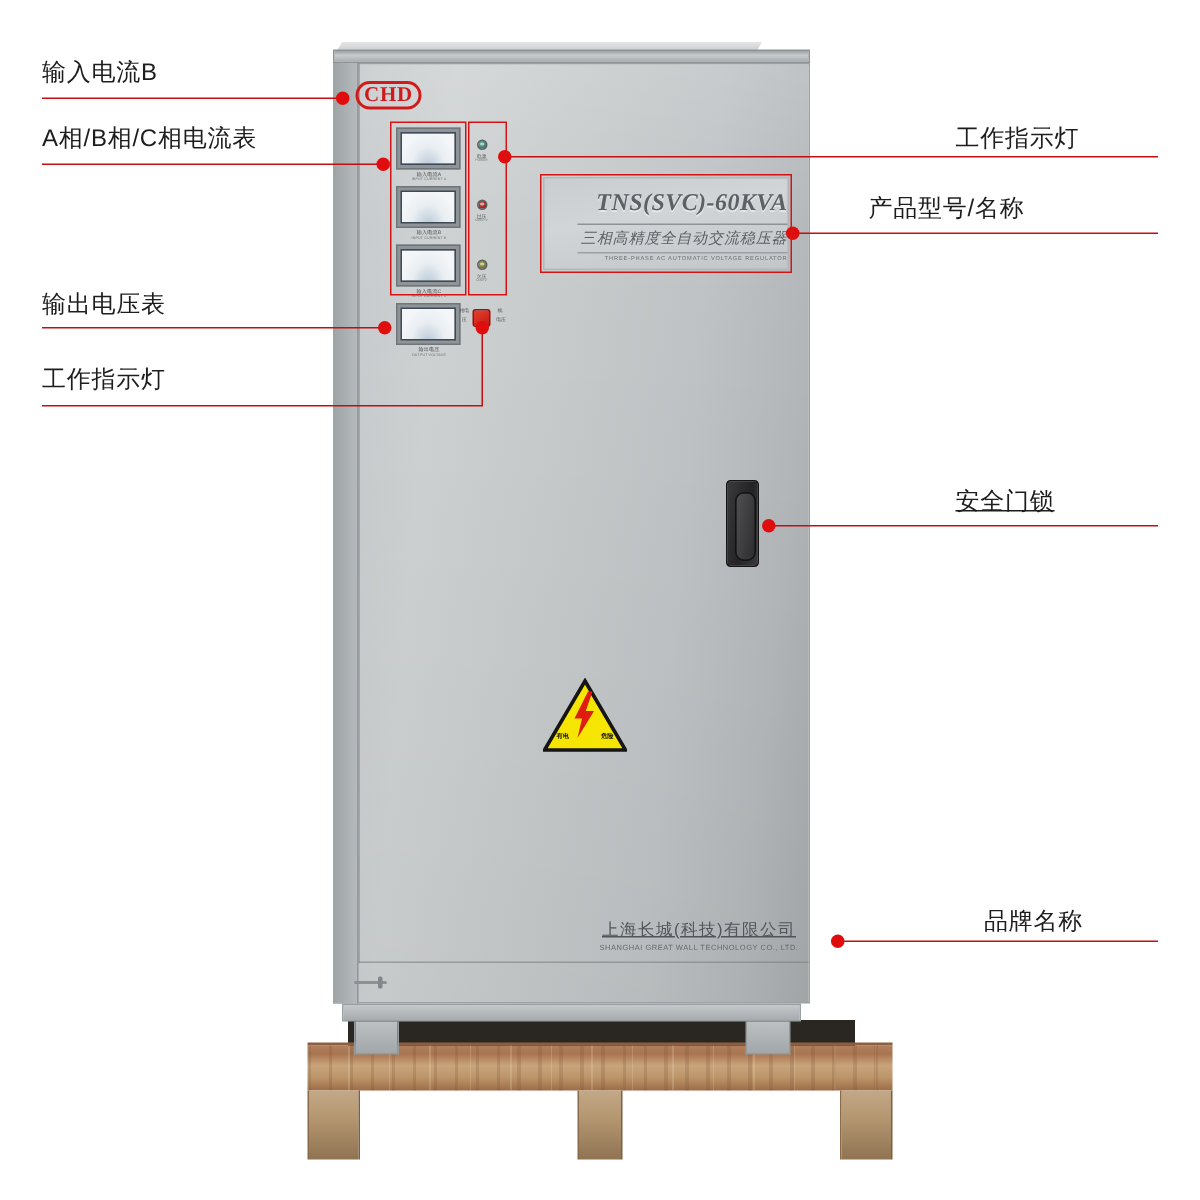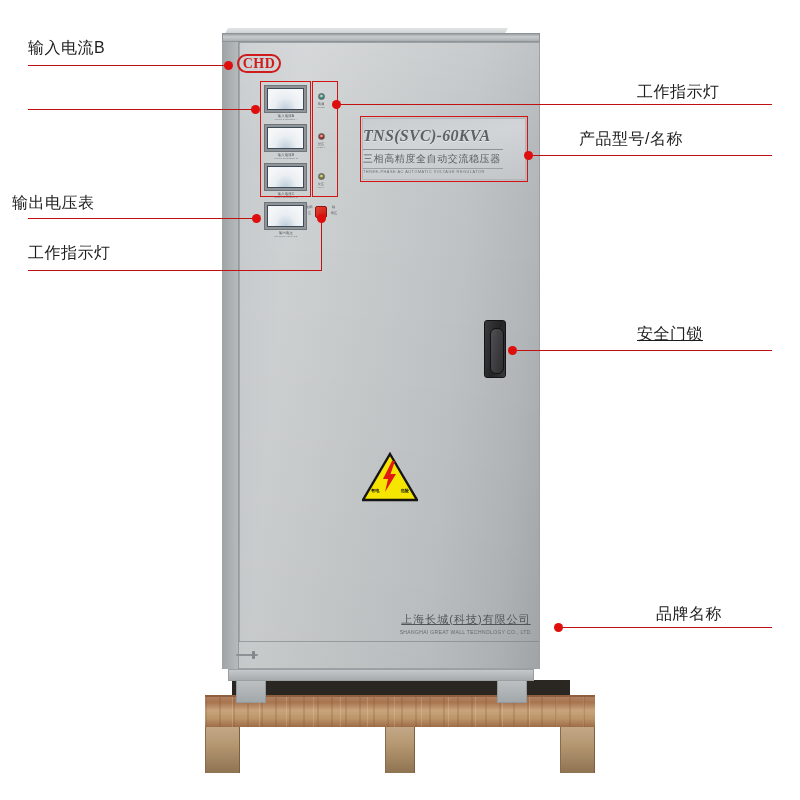--- a/index.html
+++ b/index.html
@@ -183,37 +183,37 @@
   .btn-cap{
     position:absolute; font-size:3.2px; color:#4e5356; line-height:1.2; text-align:center;
   }
 
   
   .nameplate{
     position:absolute; left:362px; top:118px;
     width:164px; height:62px;
     background: linear-gradient(170deg,#c9cdcf 0%, #d2d5d7 40%, #c2c6c8 100%);
     border:1px solid #b4b8ba;
-    display:flex; flex-direction:column; align-items:flex-start; justify-content:center;
+    display:flex; flex-direction:column; align-items:flex-end; justify-content:center;
     padding-top:2px;
   }
   .np-model{
     font-family:"Liberation Serif", serif;
     font-style:italic; font-weight:bold;
     font-size:16px;
     color:#5b6165;
     letter-spacing:.3px;
     white-space:nowrap;
     text-shadow:0 1px 0 rgba(255,255,255,.45);
   }
   .np-rule{
     width:140px; height:1px; background:#8e9396; margin:4px 0 2px;
   }
   .np-cn{
-    font-size:10px; color:#5a6064; letter-spacing:.6px; white-space:nowrap;
+    font-size:10px; color:#5a6064; letter-spacing:.6px; white-space:nowrap;font-style:italic;
   }
   .np-rule2{
     width:140px; height:1px; background:#9aa0a3; margin:2px 0 1px;
   }
   .np-en{
     font-size:3.8px; color:#6a7074; letter-spacing:.55px; white-space:nowrap;
   }
 
   
   .handle{
@@ -371,25 +371,26 @@
 
   <div class="company">
     <div class="cn">上海长城(科技)有限公司</div>
     <div class="en">SHANGHAI GREAT WALL TECHNOLOGY CO., LTD.</div>
   </div>
 
   <div class="ann-label" style="left:28px; top:38px;">输入电流B</div>
   <div class="ann-line" style="left:28px; top:65px; width:200px;"></div>
   <div class="ann-dot" style="left:224px; top:61px;"></div>
 
+  <div class="ann-label" style="left:28px; top:82px;">A相/B相/C相电流表</div>
   <div class="ann-line" style="left:28px; top:109px; width:227px;"></div>
   <div class="ann-dot" style="left:251px; top:105px;"></div>
   <div class="ann-box" style="left:260px; top:81px; width:51px; height:116px;"></div>
 
-  <div class="ann-label" style="left:12px; top:193px;">输出电压表</div>
+  <div class="ann-label" style="left:28px; top:193px;">输出电压表</div>
   <div class="ann-line" style="left:28px; top:218px; width:228px;"></div>
   <div class="ann-dot" style="left:252px; top:214px;"></div>
 
   <div class="ann-label" style="left:28px; top:243px;">工作指示灯</div>
   <div class="ann-line" style="left:28px; top:270px; width:294px;"></div>
   <div class="ann-vline" style="left:321px; top:222px; height:48px;"></div>
   <div class="ann-dot" style="left:317px; top:214px;"></div>
 
   <div class="ann-label" style="left:637px; top:82px;">工作指示灯</div>
   <div class="ann-line" style="left:340px; top:104px; width:432px;"></div>

